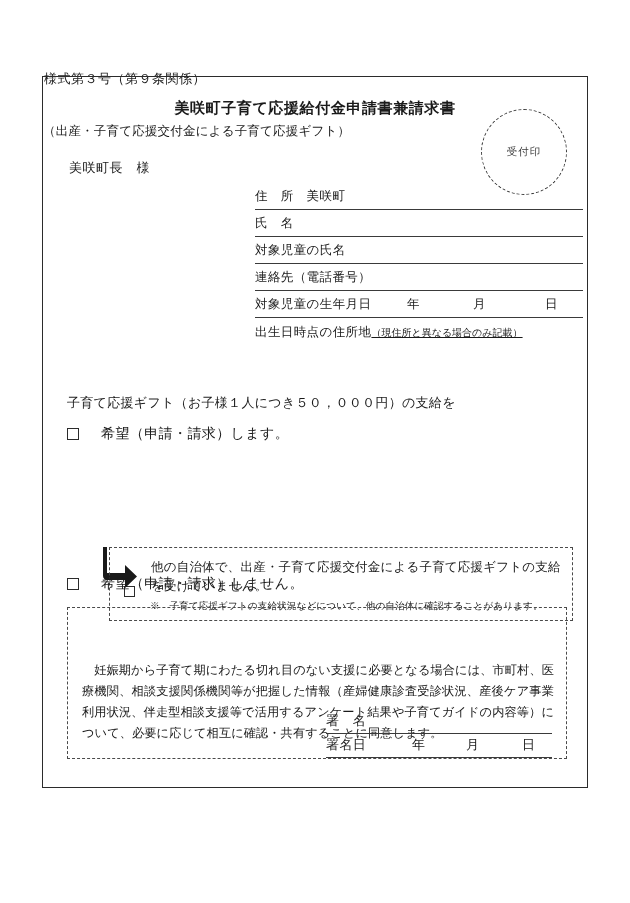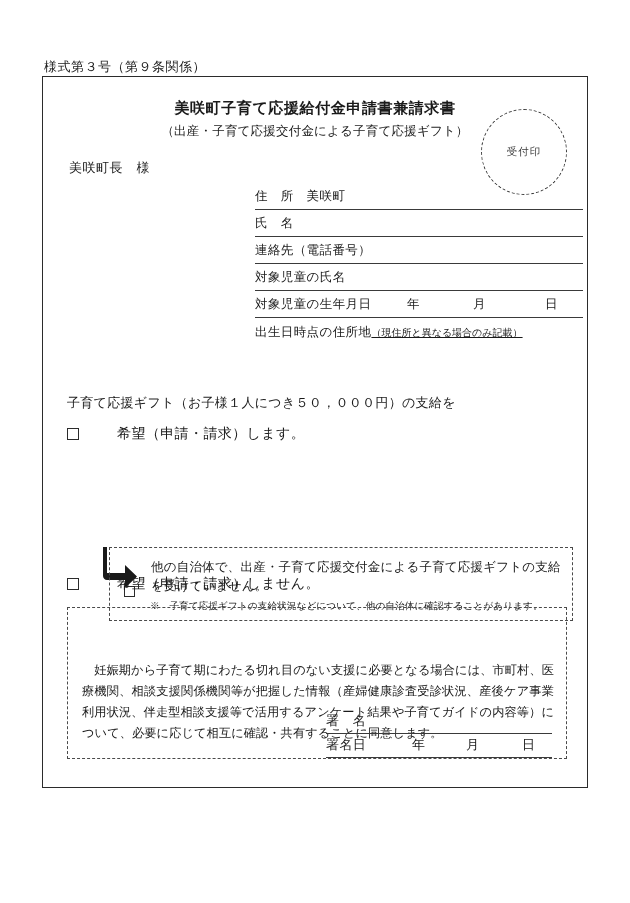--- a/index.html
+++ b/index.html
@@ -15,21 +15,21 @@
     position: relative;
     overflow: hidden;
   }
 
   .page { position: relative; width: 630px; height: 903px; }
 
   
   .form-number {
     position: absolute;
     left: 44px;
-    top: 58px;
+    top: 70px;
     font-size: 13px;
     letter-spacing: 0.5px;
     white-space: nowrap;
   }
 
   
   .frame {
     position: absolute;
     left: 42px;
     top: 76px;
@@ -48,21 +48,21 @@
     text-align: center;
     font-size: 15px;
     font-weight: bold;
     letter-spacing: 0.6px;
   }
   .subtitle {
     position: absolute;
     left: 0;
     top: 46px;
     width: 100%;
-    text-align: center;
+    text-align: left;
     font-size: 12.5px;
     letter-spacing: 0.2px;
   }
 
   
   .stamp {
     position: absolute;
     left: 438px;
     top: 32px;
     width: 86px;
@@ -140,21 +140,20 @@
 
   
   .option {
     position: absolute;
     left: 24px;
     font-size: 14px;
     letter-spacing: 0.4px;
     display: flex;
     align-items: center;
     white-space: nowrap;
-    gap: 16px;
   }
   .option-yes { top: 348px; }
   .option-no  { top: 498px; text-align: center; }
   .cbox {
     display: inline-block;
     width: 12px;
     height: 12px;
     border: 1.2px solid #2b2b2b;
     box-sizing: border-box;
     margin-right: 22px;
@@ -289,25 +288,25 @@
 
       <div class="field-row">
         <span class="field-label">住　所　美咲町</span>
       </div>
 
       <div class="field-row">
         <span class="field-label">氏　名</span>
       </div>
 
       <div class="field-row">
+        <span class="field-label">対象児童の氏名</span>
+      </div>
+
+      <div class="field-row">
         <span class="field-label">連絡先（電話番号）</span>
-      </div>
-
-      <div class="field-row">
-        <span class="field-label">対象児童の氏名</span>
       </div>
 
       <div class="field-row">
         <span class="field-label">対象児童の生年月日</span>
         <span class="date-marks dm-y">年</span>
         <span class="date-marks dm-m">月</span>
         <span class="date-marks dm-d">日</span>
       </div>
 
       <div class="field-row noline">

